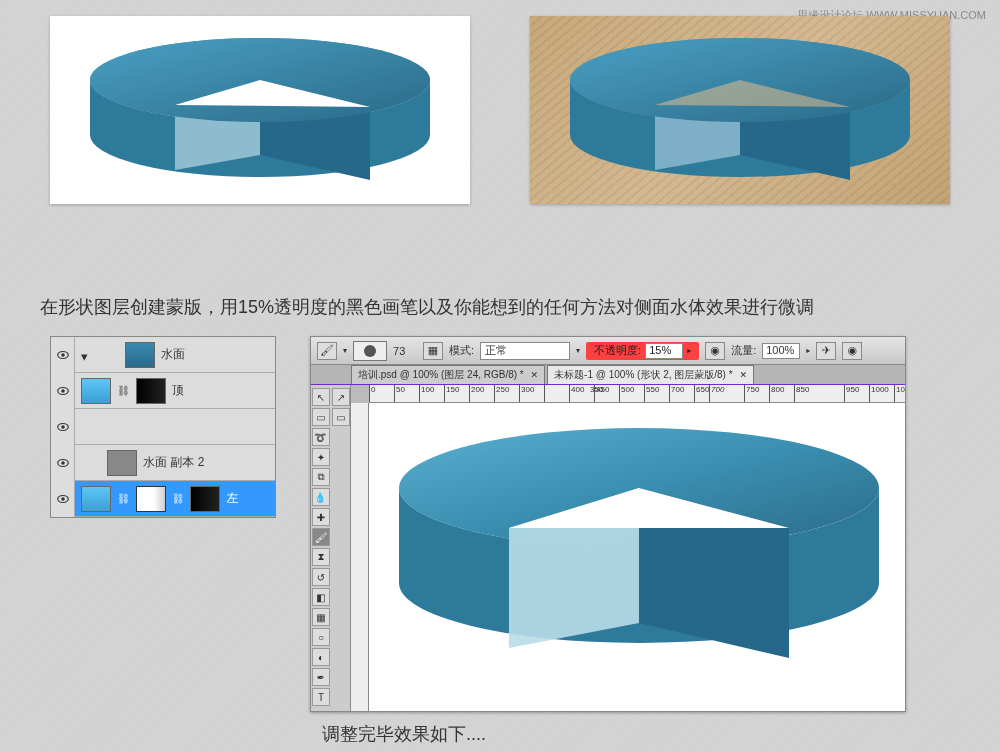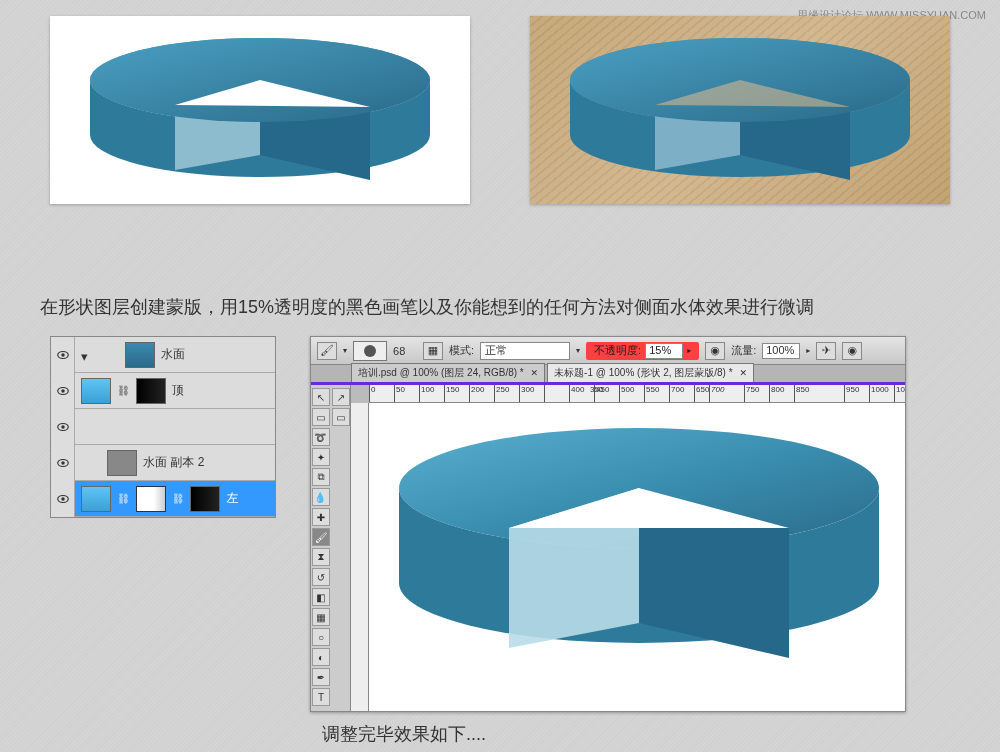--- a/index.html
+++ b/index.html
@@ -166,21 +166,21 @@
   padding: 0 3px;
 }
 .ps-tabs {
   height: 20px;
   background: #b5b5b5;
   display: flex;
   align-items: flex-end;
   font-size: 10px;
   padding-left: 40px;
   gap: 2px;
-  border-bottom: 3px solid #6d28d9;
+  border-bottom: 1px solid #6d28d9;
 }
 .ps-tab {
   background: #ccc;
   border: 1px solid #777;
   border-bottom: none;
   padding: 2px 6px;
   color: #333;
   position: relative;
 }
 .ps-tab .close { margin-left: 4px; font-size:9px; }
@@ -369,21 +369,21 @@
 </div>
 
 <div class="ps-window">
 
   <div class="ps-optbar">
     <span class="opt-btn">🖌</span>
     <span style="font-size:8px">▾</span>
     <span class="opt-brushprev">
         <span class="dot"></span>
       </span>
-    <span class="opt-num">68</span>
+    <span class="opt-num">73</span>
     <span class="opt-btn">▦</span>
     <span class="opt-label">模式:</span>
     <span class="opt-select">正常</span>
     <span style="font-size:8px">▾</span>
     <span class="opt-opacity">
       <span>不透明度:</span>
       <span class="opt-input">15%</span>
       <span style="font-size:8px">▸</span>
     </span>
     <span class="opt-btn">◉</span>

